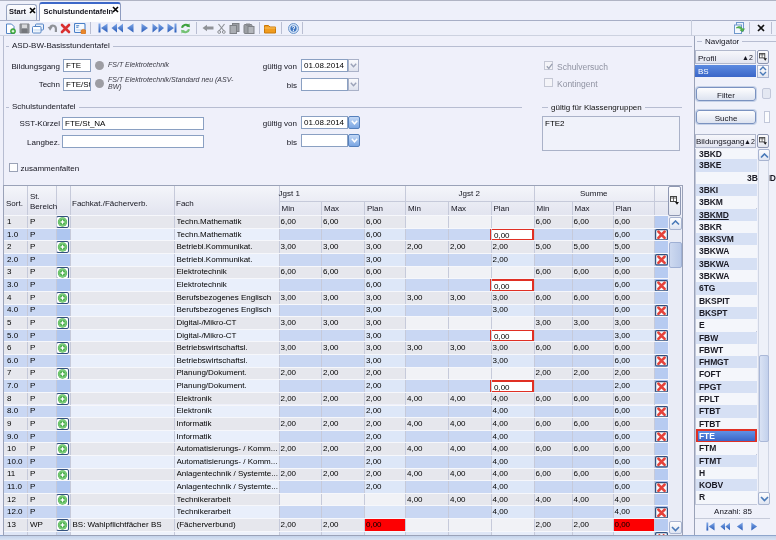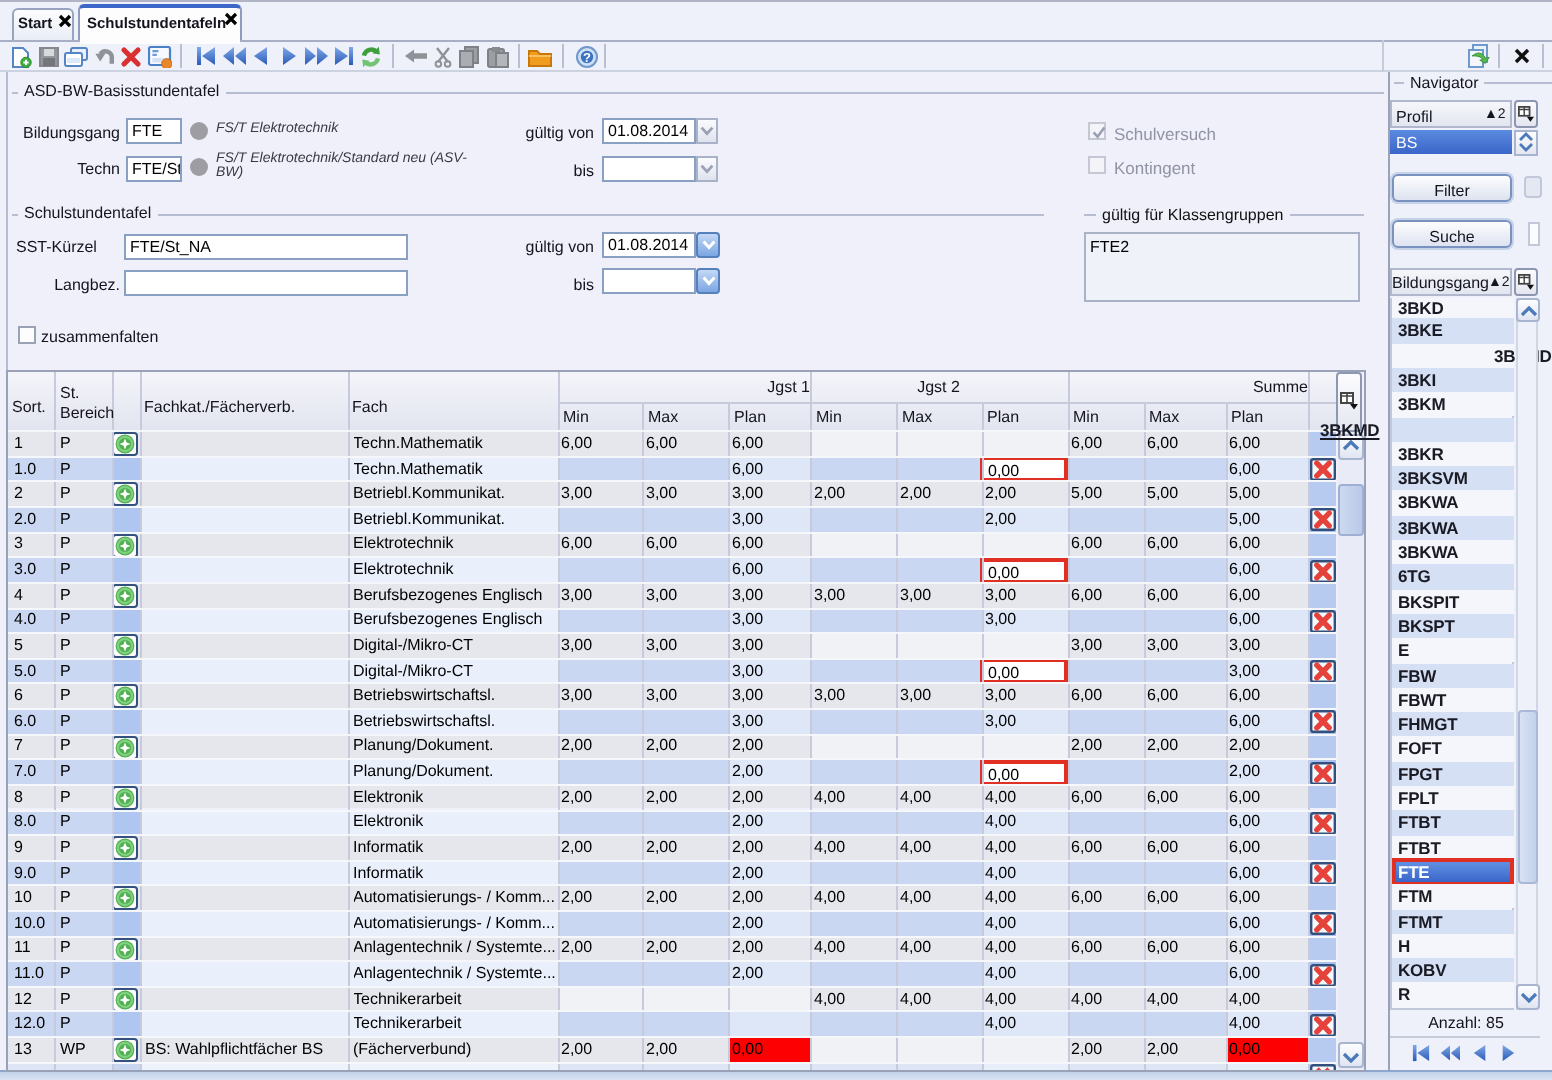--- a/index.html
+++ b/index.html
@@ -157,21 +157,21 @@
   </svg>
 <div class="abs" style="left:544px;top:61px;width:9px;height:9px;background:#f4f4f8;border:1px solid #c4c7d4;"></div>
 <svg class="abs" style="left:545.5px;top:62.5px" width="7" height="7" viewBox="0 0 7 7">
     <path d="M0.8 3.2 L2.8 5.4 L6.2 0.8" fill="none" stroke="#9aa0b2" stroke-width="1.3"></path>
   </svg>
 <div class="abs" style="left:557px;top:61.5px;font-size:8.5px;color:#9093a2;">Schulversuch</div>
 <div class="abs" style="left:544px;top:78px;width:9px;height:9px;background:#f4f4f8;border:1px solid #c4c7d4;"></div>
 <div class="abs" style="left:557px;top:78.5px;font-size:8.5px;color:#9093a2;">Kontingent</div>
 <div class="abs grpline" style="left:6px;top:107px;width:516px;"></div>
 <div class="abs grptitle" style="left:9px;top:102px;">Schulstundentafel</div>
-<div class="abs lbl" style="left:8px;top:119px;width:52px;text-align:left;">SST-Kürzel</div>
+<div class="abs lbl" style="left:8px;top:119px;width:52px;text-align:right;">SST-Kürzel</div>
 <div class="abs inp" style="left:62px;top:117px;width:142px;height:13px;">FTE/St_NA</div>
 <div class="abs lbl" style="left:240px;top:119px;width:57px;text-align:right;">gültig von</div>
 <div class="abs inp" style="left:301px;top:116px;width:47px;height:13px;">01.08.2014</div>
 <div class="abs" style="left:348px;top:116px;width:12px;height:13px;background:linear-gradient(#c3d8f6,#7ba6e2);border:1px solid #5580bc;border-radius:2px;"></div>
 <svg class="abs" style="left:350.5px;top:120px" width="7" height="5" viewBox="0 0 7 5">
     <path d="M0.8 0.8 L3.5 3.8 L6.2 0.8" fill="none" stroke="#fff" stroke-width="1.5"></path>
   </svg>
 <div class="abs lbl" style="left:8px;top:138px;width:52px;text-align:right;">Langbez.</div>
 <div class="abs inp" style="left:62px;top:135px;width:142px;height:13px;"></div>
 <div class="abs lbl" style="left:240px;top:138px;width:57px;text-align:right;">bis</div>
@@ -203,23 +203,23 @@
 <div class="abs" style="left:448px;top:201px;width:1px;height:15px;background:#c6cada;"></div>
 <div class="abs" style="left:490.5px;top:201px;width:1px;height:15px;background:#c6cada;"></div>
 <div class="abs" style="left:533.5px;top:201px;width:1px;height:15px;background:#c6cada;"></div>
 <div class="abs" style="left:571.5px;top:201px;width:1px;height:15px;background:#c6cada;"></div>
 <div class="abs" style="left:612.5px;top:201px;width:1px;height:15px;background:#c6cada;"></div>
 <div class="abs" style="left:654px;top:201px;width:1px;height:15px;background:#c6cada;"></div>
 <div class="abs" style="left:6px;top:199px;font-size:8px;color:#14141e;">Sort.</div>
 <div class="abs" style="left:30px;top:192px;font-size:8px;color:#14141e;line-height:9.5px;">St.<br>Bereich</div>
 <div class="abs" style="left:72px;top:199px;font-size:8px;color:#14141e;">Fachkat./Fächerverb.</div>
 <div class="abs" style="left:176px;top:199px;font-size:8px;color:#14141e;">Fach</div>
-<div class="abs" style="left:278.5px;top:189px;width:126.5px;font-size:8px;color:#14141e;text-align:right;">Jgst 1</div>
+<div class="abs" style="left:278.5px;top:189px;width:126.5px;font-size:8px;color:#14141e;text-align:left;">Jgst 1</div>
 <div class="abs" style="left:405px;top:189px;width:128.5px;font-size:8px;color:#14141e;text-align:center;">Jgst 2</div>
-<div class="abs" style="left:533.5px;top:189px;width:120.5px;font-size:8px;color:#14141e;text-align:right;">Summe</div>
+<div class="abs" style="left:533.5px;top:189px;width:120.5px;font-size:8px;color:#14141e;text-align:center;">Summe</div>
 <div class="abs" style="left:281.5px;top:204px;font-size:8px;color:#14141e;">Min</div>
 <div class="abs" style="left:324px;top:204px;font-size:8px;color:#14141e;">Max</div>
 <div class="abs" style="left:367px;top:204px;font-size:8px;color:#14141e;">Plan</div>
 <div class="abs" style="left:408px;top:204px;font-size:8px;color:#14141e;">Min</div>
 <div class="abs" style="left:451px;top:204px;font-size:8px;color:#14141e;">Max</div>
 <div class="abs" style="left:493.5px;top:204px;font-size:8px;color:#14141e;">Plan</div>
 <div class="abs" style="left:536.5px;top:204px;font-size:8px;color:#14141e;">Min</div>
 <div class="abs" style="left:574.5px;top:204px;font-size:8px;color:#14141e;">Max</div>
 <div class="abs" style="left:615.5px;top:204px;font-size:8px;color:#14141e;">Plan</div>
 <div class="abs" style="left:668px;top:186px;width:13px;height:30px;background:linear-gradient(#fcfcfe,#e4e7f0);border:1px solid #8e97b2;border-radius:2px;"></div>
@@ -836,21 +836,21 @@
 <div class="abs" style="left:699px;top:148.5px;font-size:8.5px;font-weight:bold;color:#1a1a24;line-height:10.8px;letter-spacing:-0.1px;">3BKD</div>
 <div class="abs" style="left:695.5px;top:159.3px;width:61px;height:12.3px;background:#d6e0f4;"></div>
 <div class="abs" style="left:699px;top:159.3px;font-size:8.5px;font-weight:bold;color:#1a1a24;line-height:12.3px;letter-spacing:-0.1px;">3BKE</div>
 <div class="abs" style="left:695.5px;top:171.6px;width:61px;height:12.3px;background:#f4f6fb;"></div>
 <div class="abs" style="left:699px;top:171.6px;font-size:8.5px;font-weight:bold;color:#1a1a24;line-height:12.3px;letter-spacing:-0.1px;margin-left:48px;">3BKHD</div>
 <div class="abs" style="left:695.5px;top:183.9px;width:61px;height:12.3px;background:#d6e0f4;"></div>
 <div class="abs" style="left:699px;top:183.9px;font-size:8.5px;font-weight:bold;color:#1a1a24;line-height:12.3px;letter-spacing:-0.1px;">3BKI</div>
 <div class="abs" style="left:695.5px;top:196.2px;width:61px;height:12.3px;background:#f4f6fb;"></div>
 <div class="abs" style="left:699px;top:196.2px;font-size:8.5px;font-weight:bold;color:#1a1a24;line-height:12.3px;letter-spacing:-0.1px;">3BKM</div>
 <div class="abs" style="left:695.5px;top:208.5px;width:61px;height:12.3px;background:#d6e0f4;"></div>
-<div class="abs" style="left:660px;top:208.5px;font-size:8.5px;font-weight:bold;color:#1a1a24;line-height:12.3px;letter-spacing:-0.1px;text-decoration:underline;">3BKMD</div>
+<div class="abs" style="left:699px;top:208.5px;font-size:8.5px;font-weight:bold;color:#1a1a24;line-height:12.3px;letter-spacing:-0.1px;text-decoration:underline;">3BKMD</div>
 <div class="abs" style="left:695.5px;top:220.8px;width:61px;height:12.3px;background:#f4f6fb;"></div>
 <div class="abs" style="left:699px;top:220.8px;font-size:8.5px;font-weight:bold;color:#1a1a24;line-height:12.3px;letter-spacing:-0.1px;">3BKR</div>
 <div class="abs" style="left:695.5px;top:233.1px;width:61px;height:12.3px;background:#d6e0f4;"></div>
 <div class="abs" style="left:699px;top:233.1px;font-size:8.5px;font-weight:bold;color:#1a1a24;line-height:12.3px;letter-spacing:-0.1px;">3BKSVM</div>
 <div class="abs" style="left:695.5px;top:245.4px;width:61px;height:12.3px;background:#f4f6fb;"></div>
 <div class="abs" style="left:699px;top:245.4px;font-size:8.5px;font-weight:bold;color:#1a1a24;line-height:12.3px;letter-spacing:-0.1px;">3BKWA</div>
 <div class="abs" style="left:695.5px;top:257.7px;width:61px;height:12.3px;background:#d6e0f4;"></div>
 <div class="abs" style="left:699px;top:257.7px;font-size:8.5px;font-weight:bold;color:#1a1a24;line-height:12.3px;letter-spacing:-0.1px;">3BKWA</div>
 <div class="abs" style="left:695.5px;top:270px;width:61px;height:12.3px;background:#f4f6fb;"></div>
 <div class="abs" style="left:699px;top:270px;font-size:8.5px;font-weight:bold;color:#1a1a24;line-height:12.3px;letter-spacing:-0.1px;">3BKWA</div>

